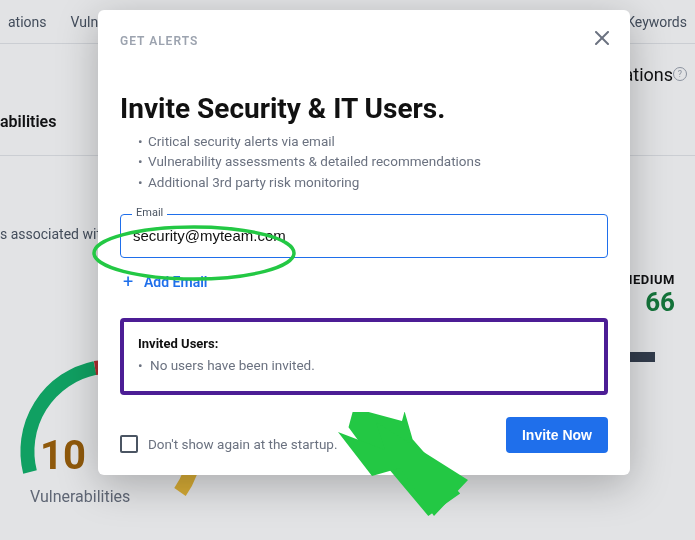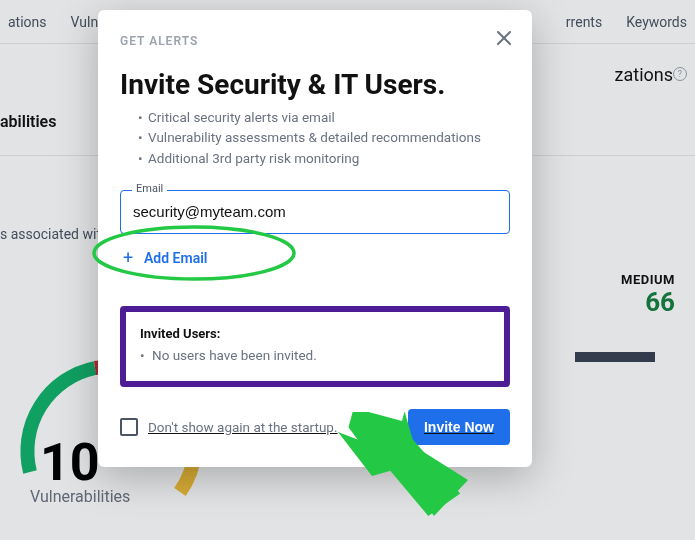--- a/index.html
+++ b/index.html
@@ -68,23 +68,23 @@
     left: 10px;
     top: 40px;
     width: 200px;
     height: 200px;
   }
   .arc svg { width: 200px; height: 200px; }
   .bignum {
     position: absolute;
     left: 40px;
     top: 150px;
-    font-size: 52px;
-    font-weight: 700;
-    color: #000000;
+    font-size: 40px;
+    font-weight: 700;
+    color: #a16207;
   }
   .biglabel {
     position: absolute;
     left: 30px;
     top: 205px;
     font-size: 16px;
     color: #6b7280;
   }
   .medbox {
     position: absolute;
@@ -117,21 +117,21 @@
     position: absolute;
     inset: 0;
     background: rgba(17,24,39,0.12);
     z-index: 5;
   }
   
   .modal {
     position: absolute;
     left: 98px;
     top: 10px;
-    width: 434px;
+    width: 532px;
     background: #fff;
     border-radius: 6px;
     box-shadow: 0 10px 40px rgba(0,0,0,0.25);
     z-index: 10;
     padding: 24px 22px 22px 22px;
   }
   .modal .kicker {
     font-size: 12px;
     font-weight: 600;
     letter-spacing: 1px;
@@ -140,21 +140,21 @@
   .modal .close {
     position: absolute;
     right: 18px;
     top: 18px;
     width: 20px; height: 20px;
     color: #6b7280;
     cursor: pointer;
     display: flex; align-items: center; justify-content: center;
   }
   .modal h1 {
-    margin-top: 20px;
+    margin-top: 44px;
     font-size: 28px;
     font-weight: 700;
     color: #111;
   }
   .modal .desc {
     margin-top: 14px;
     font-size: 13.5px;
     line-height: 1.45;
     color: #6b7280;
   }
@@ -208,22 +208,22 @@
     font-size: 14px;
     font-weight: 600;
     cursor: pointer;
   }
   .addmore .plus {
     width: 16px; height: 16px;
     display: inline-flex; align-items: center; justify-content: center;
     font-size: 18px; font-weight: 400; line-height: 1;
   }
   .invited {
-    margin-top: 38px;
-    border: 6px solid #4c1d95;
+    margin-top: 26px;
+    border: 4px solid #4c1d95;
     border-radius: 4px;
     padding: 14px 14px 18px 14px;
   }
   .invited .lab {
     font-size: 13px;
     font-weight: 700;
     color: #111;
   }
   .invited .empty {
     margin-top: 6px;
@@ -233,22 +233,21 @@
     position: relative;
   }
   .invited .empty::before {
     content: "•";
     position: absolute;
     left: 0;
   }
   .modalfoot {
     margin-top: 22px;
     display: flex;
-    align-items: center;
-    text-decoration: underline;
+    align-items: flex-end;
   }
   .dontshow {
     display: flex;
     align-items: center;
     gap: 10px;
     font-size: 13.5px;
     color: #6b7280;
     cursor: pointer;
   }
   .chk {

